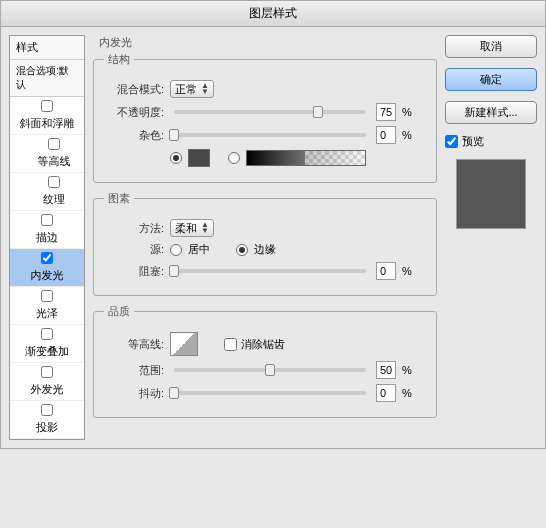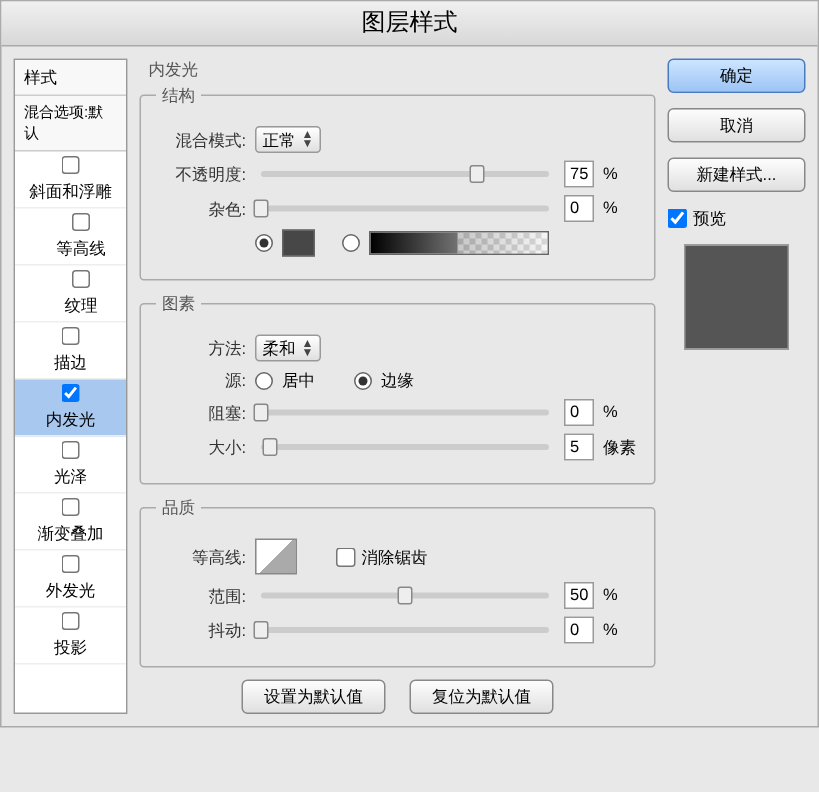--- a/index.html
+++ b/index.html
@@ -1,18 +1,18 @@
 <!DOCTYPE html>
 <html><head>
 <meta charset="utf-8">
 <style>
 * { box-sizing: border-box; margin: 0; padding: 0; font-family: "Helvetica Neue", Arial, sans-serif; font-size: 11px; }
 body { background: #e8e8e8; width: 546px; height: 528px; }
 .dialog { width: 546px; background: #e8e8e8; border: 1px solid #aaa; }
-.titlebar { text-align: center; padding: 4px 0; background: linear-gradient(#f0f0f0,#d8d8d8); border-bottom: 1px solid #aaa; font-size: 16px; }
+.titlebar { text-align: center; padding: 4px 0; background: linear-gradient(#f0f0f0,#d8d8d8); border-bottom: 1px solid #aaa; font-size: 12px; }
 .content { display: flex; padding: 8px; gap: 8px; }
 .sidebar { width: 76px; border: 1px solid #999; background: #fff; }
 .sidebar-header { padding: 4px 6px; border-bottom: 1px solid #ccc; background: #f8f8f8; }
 .sidebar-sub { padding: 4px 6px; border-bottom: 1px solid #ccc; background: #f8f8f8; font-size: 10px; }
 .style-item { display: flex; align-items: center; padding: 3px 4px; border-bottom: 1px solid #eee; gap: 4px; flex-direction: column; }
 .style-item.indent { padding-left: 18px; }
 .style-item.selected { background: #a8c8f0; }
 .style-item input[type=checkbox] { width: 12px; height: 12px; }
 .main { flex: 1; }
 .group-title { color: #555; margin-bottom: 2px; padding-left: 6px; }
@@ -147,28 +147,20 @@
           <span>边缘</span>
         </div>
         <div class="row">
           <span class="label">阻塞:</span>
           <div class="slider">
               <div class="thumb" style="left:0%"></div>
             </div>
           <input class="numbox" value="0" style="">
           <span class="unit">%</span>
         </div>
-        <div class="row">
-          <span class="label">大小:</span>
-          <div class="slider">
-              <div class="thumb" style="left:3%"></div>
-            </div>
-          <input class="numbox" value="5" style="">
-          <span class="unit">像素</span>
-        </div>
       </fieldset>
 
       <fieldset>
         <legend>品质</legend>
         <div class="row">
           <span class="label">等高线:</span>
           <span class="contour"></span>
           <span style="width:14px"></span>
           <label class="ck">
             <input type="checkbox" style="">
@@ -186,29 +178,25 @@
         <div class="row">
           <span class="label">抖动:</span>
           <div class="slider">
               <div class="thumb" style="left:0%"></div>
             </div>
           <input class="numbox" value="0" style="">
           <span class="unit">%</span>
         </div>
       </fieldset>
 
-      <div class="btnrow">
-        <div class="btn">设置为默认值</div>
-        <div class="btn">复位为默认值</div>
-      </div>
     </div>
 
     <div class="right">
+      <div class="btn">取消</div>
       <div class="btn primary">确定</div>
-      <div class="btn">取消</div>
       <div class="btn">新建样式...</div>
       <label class="ck">
         <input type="checkbox" checked="" style="">
         <span>预览</span>
       </label>
       <div class="previewbox"></div>
     </div>
   </div>
 </div>
 

